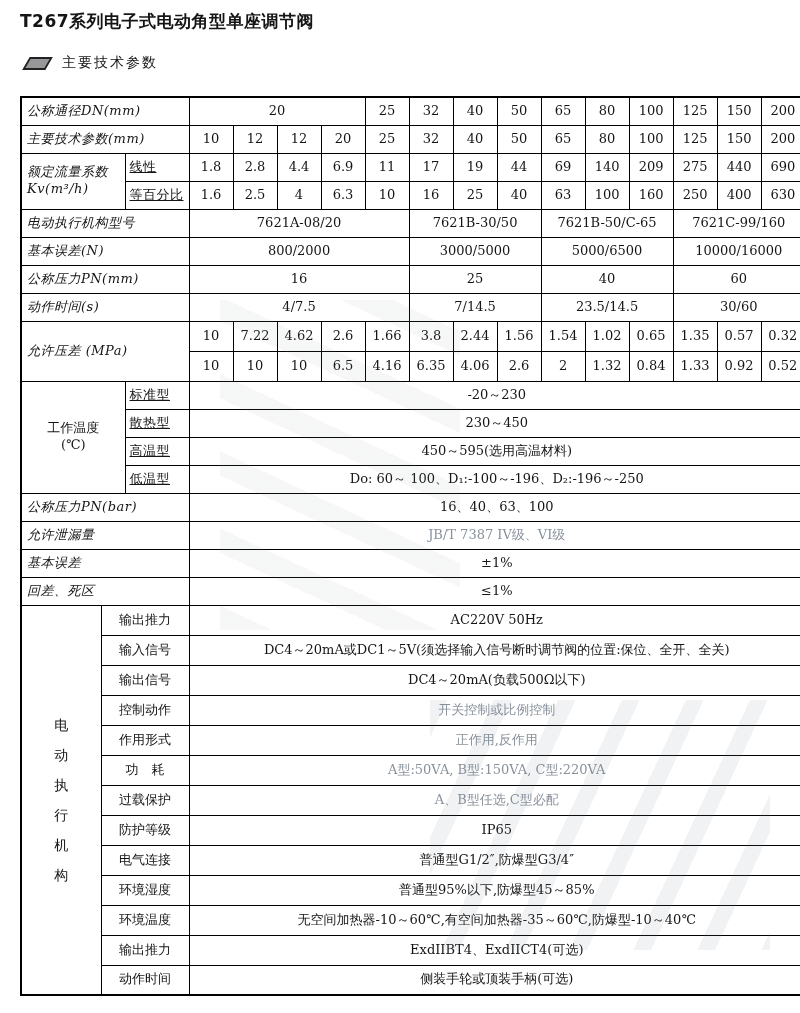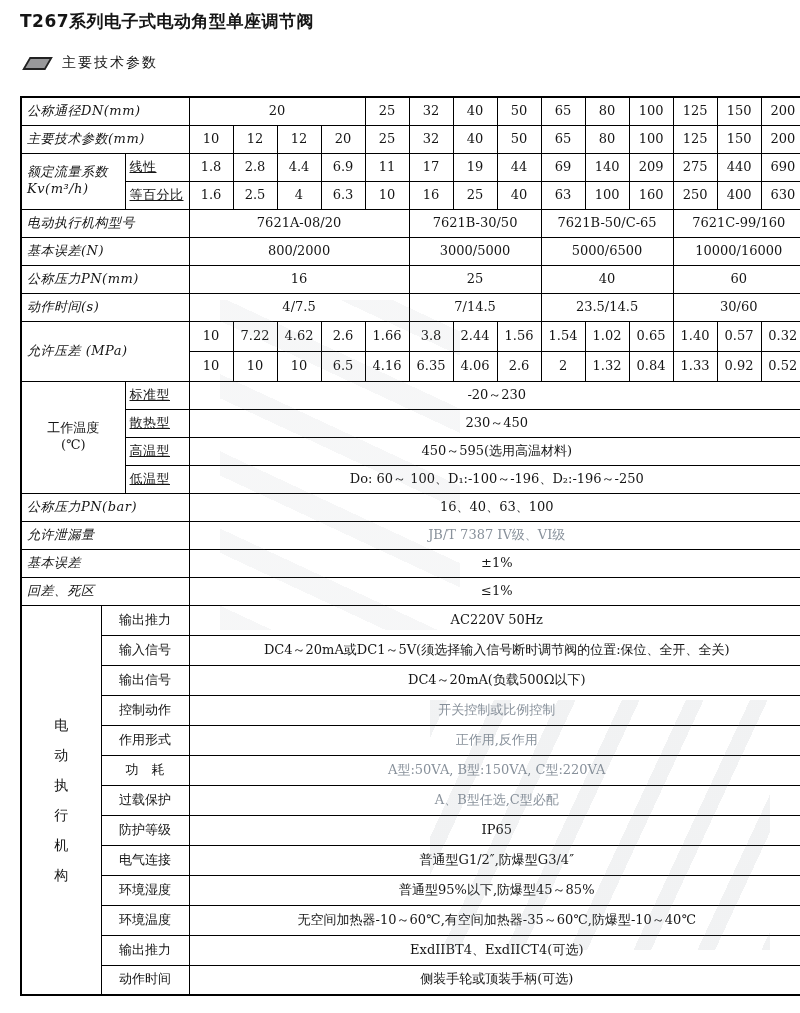--- a/index.html
+++ b/index.html
@@ -184,21 +184,21 @@
           <td>7.22</td>
           <td>4.62</td>
           <td>2.6</td>
           <td>1.66</td>
           <td>3.8</td>
           <td>2.44</td>
           <td>1.56</td>
           <td>1.54</td>
           <td>1.02</td>
           <td>0.65</td>
-          <td>1.40</td>
+          <td>1.35</td>
           <td>0.57</td>
           <td>0.32</td>
         </tr>
         <tr class="h30">
           <td>10</td>
           <td>10</td>
           <td>10</td>
           <td>6.5</td>
           <td>4.16</td>
           <td>6.35</td>

